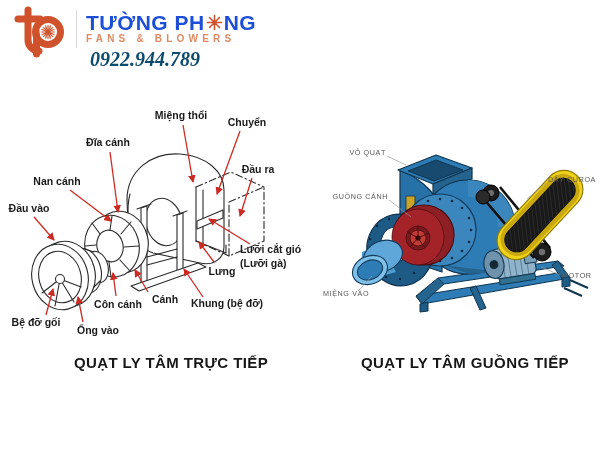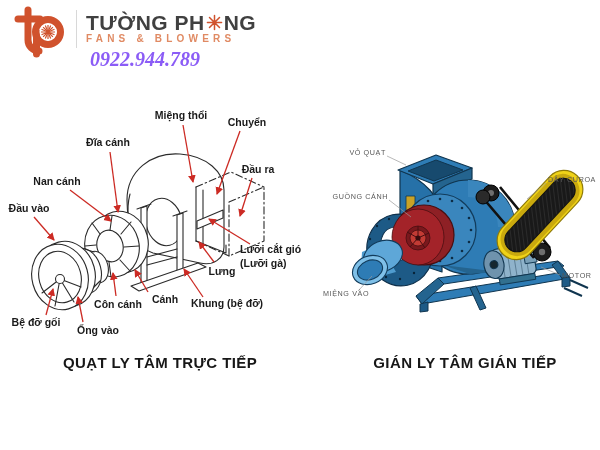--- a/index.html
+++ b/index.html
@@ -6,40 +6,40 @@
   body{
     width:600px;height:450px;position:relative;overflow:hidden;
     background:#ffffff;font-family:"Liberation Sans",sans-serif;
   }
   
   .header{position:absolute;left:14px;top:6px;display:flex;align-items:flex-start;}
   .logo-mark{width:56px;height:52px;}
   .logo-divider{width:1px;height:38px;background:#d8d8d8;margin:4px 9px 0 6px;}
   .brand-block{padding-top:6px;}
   .brand-line{
-    color:#404040;font-weight:bold;font-size:21px;letter-spacing:.5px;
+    color:#1d4ed8;font-weight:bold;font-size:21px;letter-spacing:.5px;
     display:flex;align-items:center;line-height:1;
   }
   .brand-line .fan-glyph{width:17px;height:17px;margin:0 1px;}
   .brand-sub{
     color:#e08a63;font-size:10px;font-weight:bold;letter-spacing:4.2px;
   }
   .phone{
     position:absolute;left:70px;top:48px;width:150px;text-align:center;
-    color:#8b5cf6;font-family:"Liberation Serif",serif;
+    color:#0c4a6e;font-family:"Liberation Serif",serif;
     font-weight:bold;font-style:italic;font-size:20px;
   }
   
   .diagram-left{position:absolute;left:0;top:95px;width:320px;height:250px;}
   .diagram-right{position:absolute;left:320px;top:130px;width:280px;height:220px;}
   .caption{
     position:absolute;top:354px;font-size:15px;font-weight:bold;color:#171717;
     text-align:center;letter-spacing:.4px;
   }
-  .caption.left{left:0;width:320px;}
+  .caption.left{left:11px;width:320px;}
   .caption.right{left:330px;width:270px;}
   
   text.bk{font-family:"Liberation Sans",sans-serif;font-weight:bold;font-size:10.5px;fill:#1a1a1a;}
   text.gy{font-family:"Liberation Sans",sans-serif;font-size:7.2px;letter-spacing:.6px;fill:#585858;}
 </style>
 </head>
 <body>
 
 <div class="header">
   <svg class="logo-mark" viewBox="0 0 56 52">
@@ -281,13 +281,13 @@
   <g>
     <text class="gy" x="66" y="25" text-anchor="end">VỎ QUẠT</text>
     <text class="gy" x="68" y="69" text-anchor="end">GUỒNG CÁNH</text>
     <text class="gy" x="228" y="52" text-anchor="start">DÂY CUROA</text>
     <text class="gy" x="242" y="148" text-anchor="start">MOTOR</text>
     <text class="gy" x="3" y="166" text-anchor="start">MIỆNG VÀO</text>
   </g>
 </svg>
 
 <div class="caption left">QUẠT LY TÂM TRỰC TIẾP</div>
-<div class="caption right">GIÁN LY TÂM GIÁN TIẾP</div>
+<div class="caption right">QUẠT LY TÂM GUỒNG TIẾP</div>
 
 </body></html>

